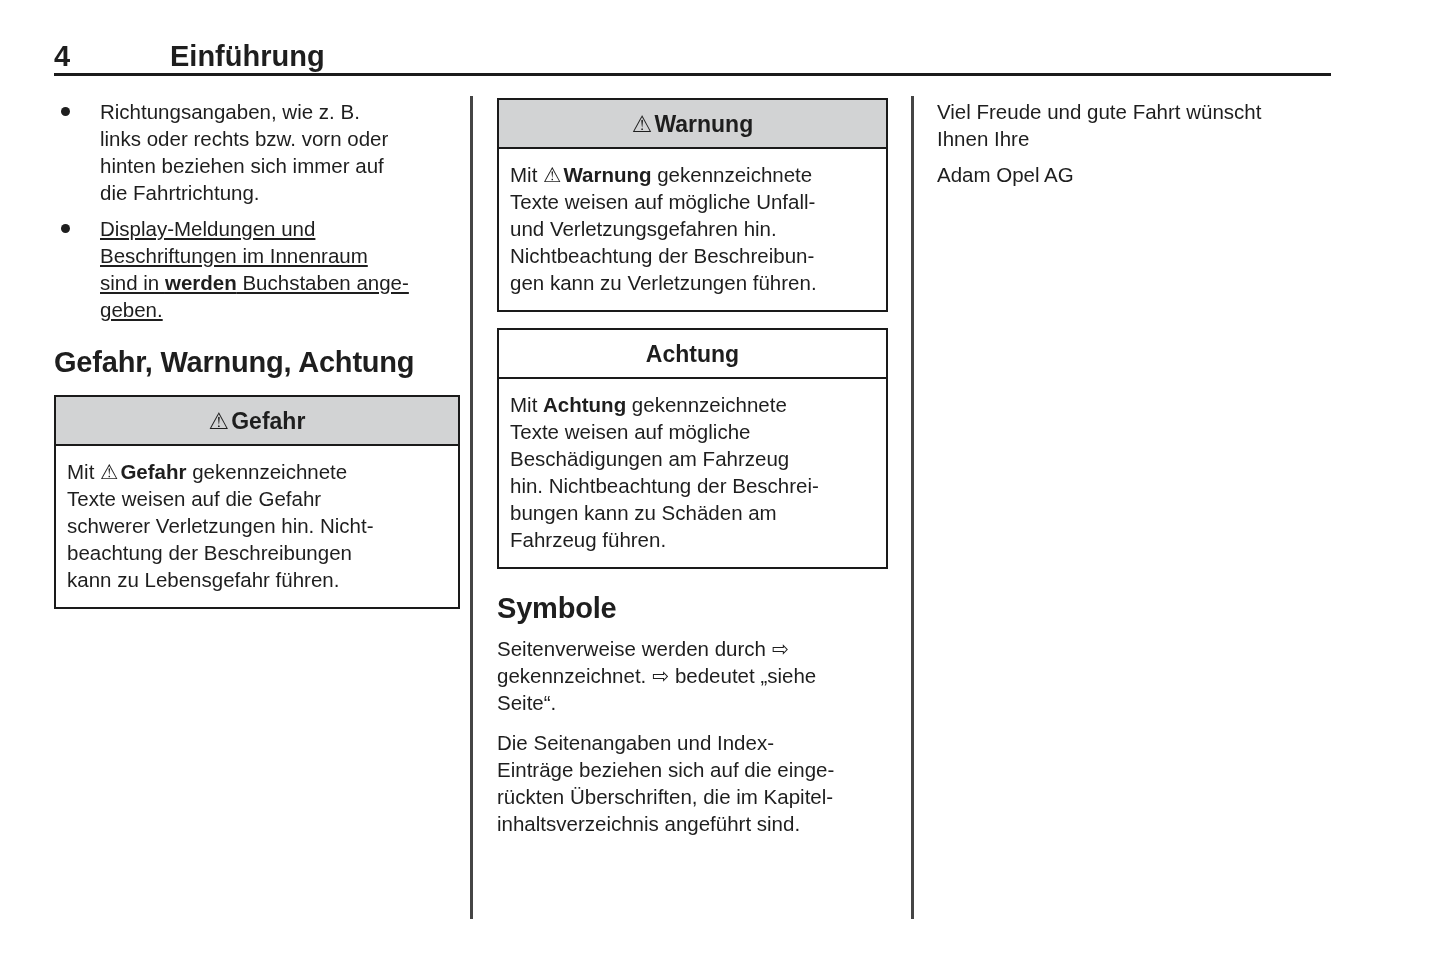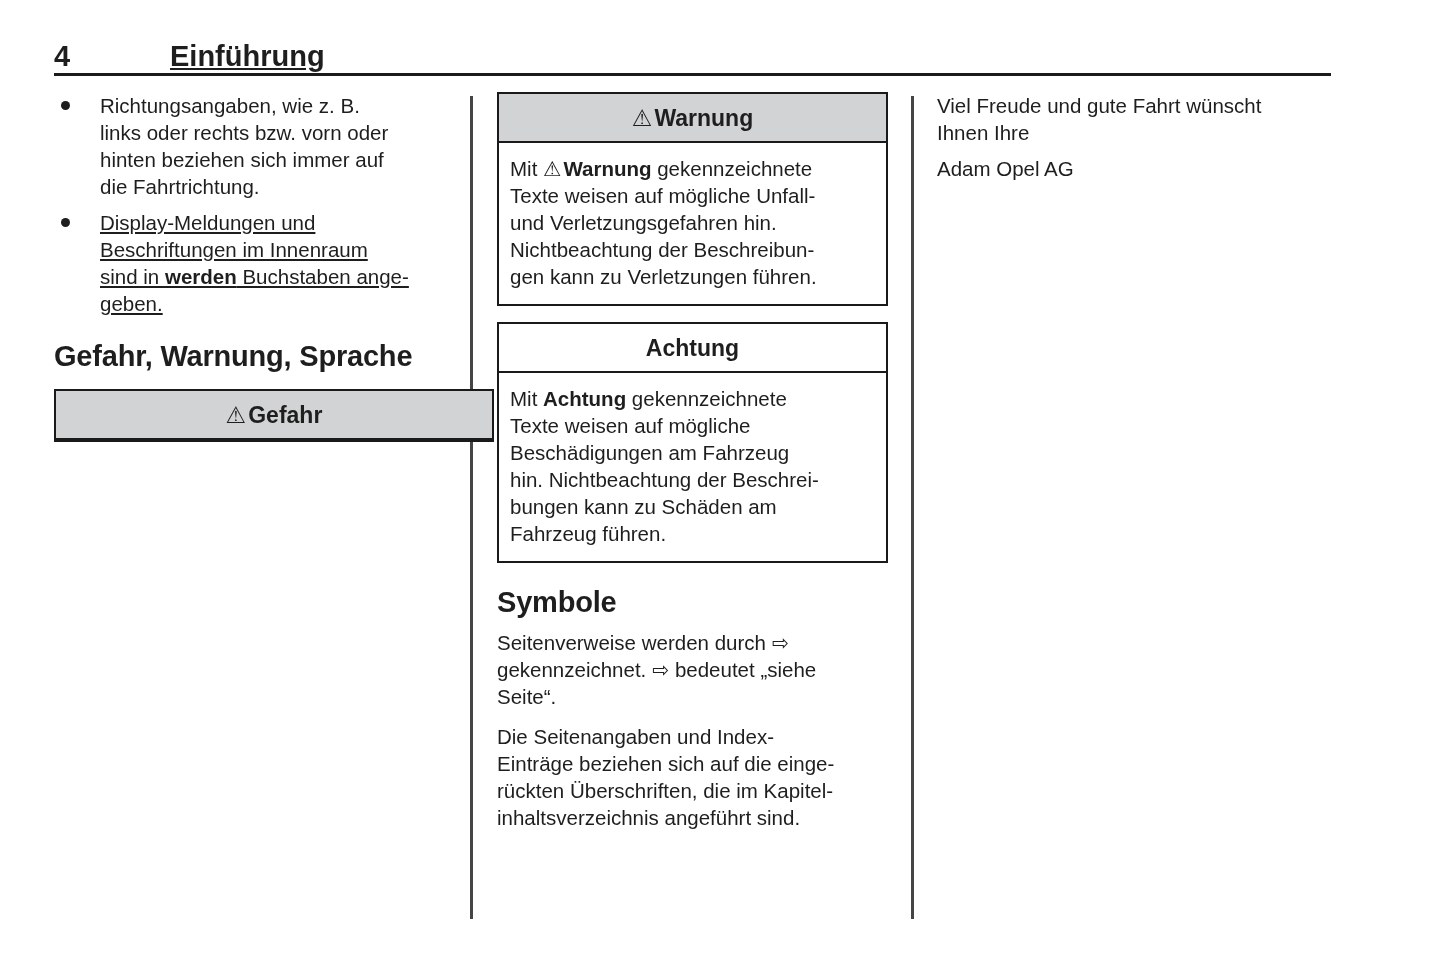--- a/index.html
+++ b/index.html
@@ -11,32 +11,32 @@
     font-family:"Liberation Sans","DejaVu Sans",sans-serif;
     color:#1e1e1e;
   }
   
   .page-number{
     position:absolute;left:54px;top:40px;
     font-size:29px;font-weight:bold;line-height:32px;
   }
   .chapter-title{
     position:absolute;left:170px;top:40px;
-    font-size:29px;font-weight:bold;line-height:32px;text-decoration:underline;
+    font-size:29px;font-weight:bold;line-height:32px;
   }
   .header-rule{
     position:absolute;left:54px;top:73px;
     width:1277px;height:3px;background:#1b1b1b;
   }
   
   .vrule{position:absolute;top:96px;width:2.5px;height:823px;background:#454545;}
   .vrule-1{left:470px;}
   .vrule-2{left:911px;}
   
-  .col{position:absolute;top:92px;font-size:20.5px;line-height:27px;}
+  .col{position:absolute;top:98px;font-size:20.5px;line-height:27px;}
   .col-left{left:54px;width:402px;}
   .col-mid{left:497px;width:400px;}
   .col-right{left:937px;width:400px;}
   .pre{white-space:pre-line;}
   b,.bold{font-weight:bold;}
   
   ul.bullets{list-style:none;margin:0;padding:0;}
   ul.bullets li{position:relative;padding-left:46px;margin:0 0 9px 0;}
   ul.bullets li:last-child{margin-bottom:0;text-decoration:underline;}
   .dot{
@@ -47,21 +47,21 @@
   .h2{
     font-size:29px;font-weight:bold;line-height:34px;
     margin:22px 0 0 0;letter-spacing:-0.2px;
   }
   
   .cbox{
     border:2.5px solid #1a1a1a;
     box-sizing:border-box;
     background:#ffffff;
   }
-  .cbox-left{width:440px;margin-top:16px;}
+  .cbox-left{width:406px;margin-top:16px;}
   .cbox-mid{width:391px;}
   .cbox-head{
     text-align:center;
     font-size:23px;font-weight:bold;line-height:26px;
     padding:11px 4px 10px 4px;
     border-bottom:2.5px solid #1a1a1a;
   }
   .cbox-head.gray{background:#d2d3d4;}
   .cbox-body{padding:12px 8px 14px 11px;}
   .tri{font-weight:normal;margin-right:2px;}
@@ -93,24 +93,29 @@
       </li>
       <li>
         <span class="dot"></span>
         <span class="pre"><span>Display-Meldungen und
 Beschriftungen im Innenraum
 sind in </span><b>werden</b><span> Buchstaben ange-
 geben.</span></span>
       </li>
     </ul>
 
-    <div class="h2">Gefahr, Warnung, Sprache</div>
+    <div class="h2">Gefahr, Warnung, Achtung</div>
 
     <div class="cbox cbox-left">
       <div class="cbox-head gray"><span class="tri">⚠</span><span>Gefahr</span></div>
+      <div class="cbox-body pre"><span>Mit </span><span class="tri">⚠</span><b>Gefahr</b><span> gekennzeichnete
+Texte weisen auf die Gefahr
+schwerer Verletzungen hin. Nicht-
+beachtung der Beschreibungen
+kann zu Lebensgefahr führen.</span></div>
     </div>
   </div>
 
   <div class="col col-mid">
 
     <div class="cbox cbox-mid">
       <div class="cbox-head gray"><span class="tri">⚠</span><span>Warnung</span></div>
       <div class="cbox-body pre"><span>Mit </span><span class="tri">⚠</span><b>Warnung</b><span> gekennzeichnete
 Texte weisen auf mögliche Unfall-
 und Verletzungsgefahren hin.

